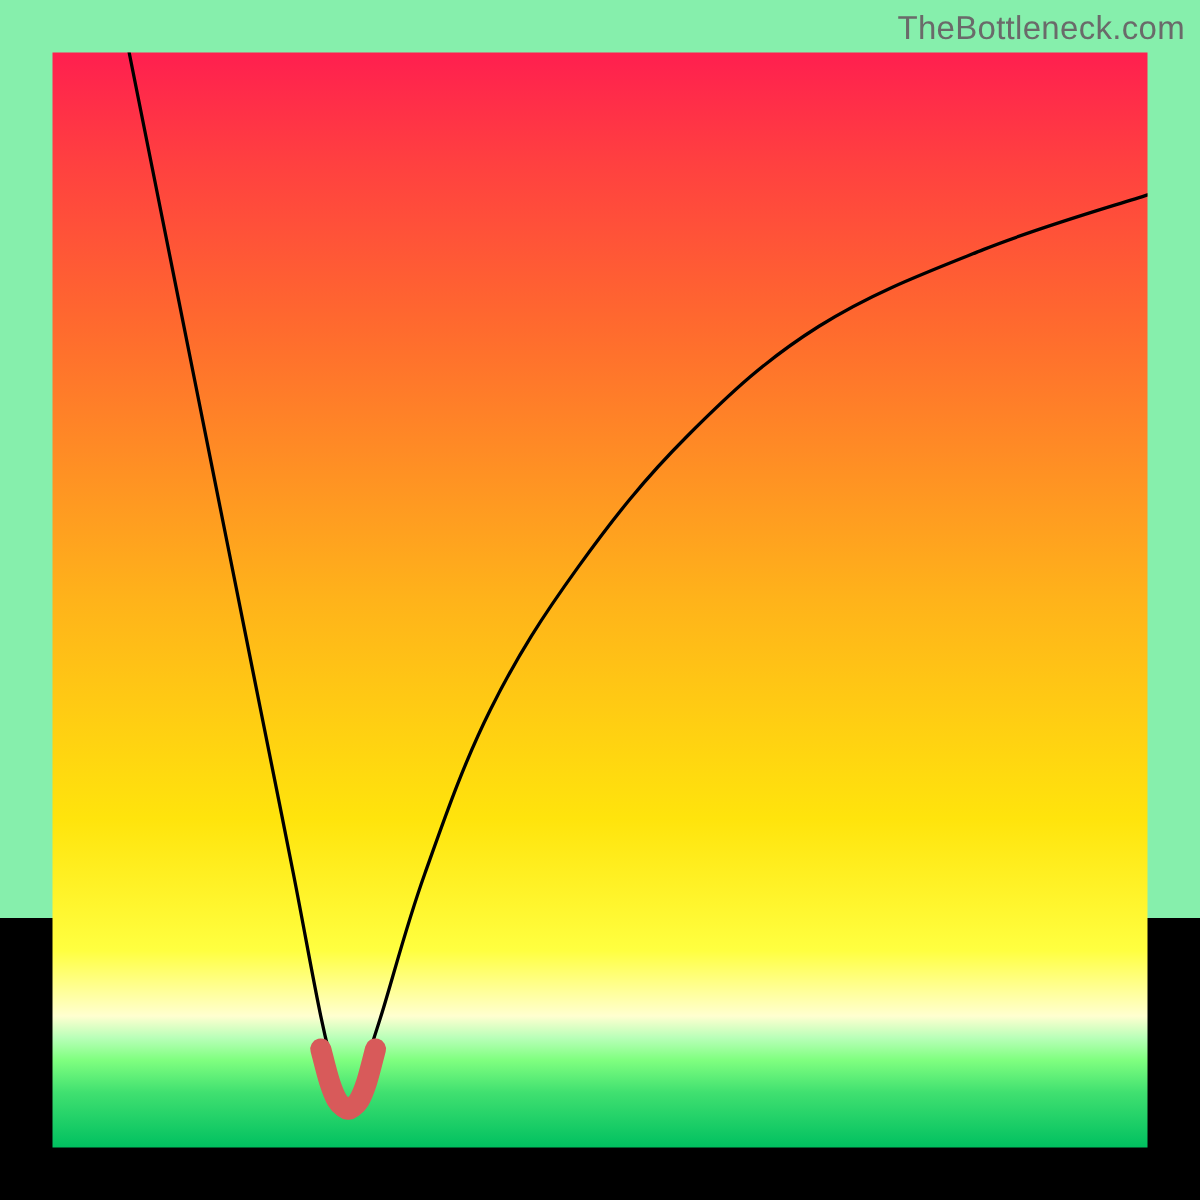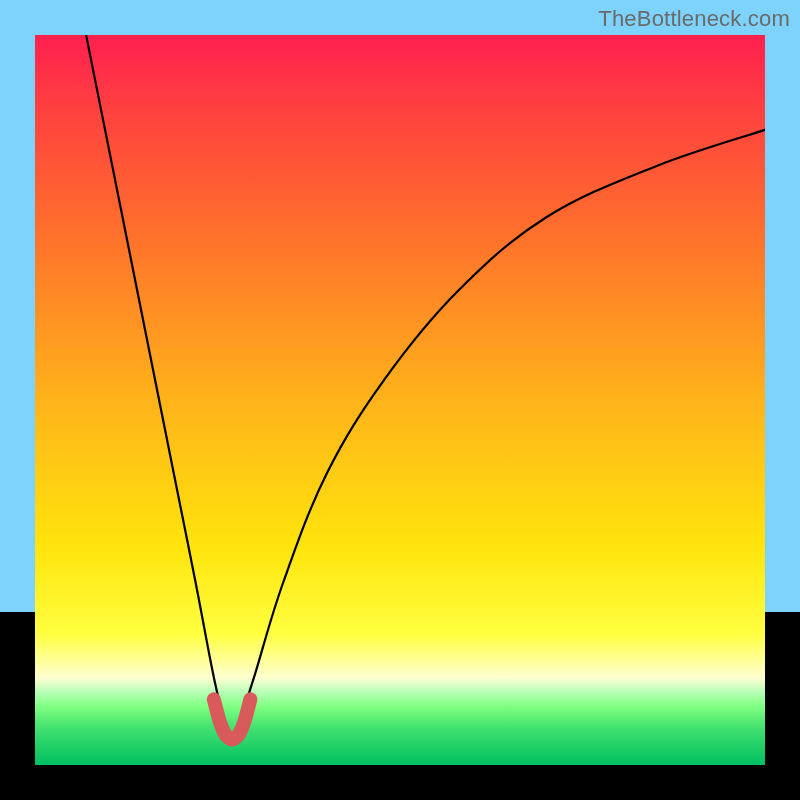--- a/index.html
+++ b/index.html
@@ -10,21 +10,21 @@
     overflow: hidden;
     background: #000;
     font-family: Arial, Helvetica, sans-serif;
   }
   .frame {
     position: absolute;
     left: 0;
     top: 0;
     width: 800px;
     height: 612px;
-    background: #7dd3fc;
+    background: #86efac;
   }
   .plot {
     position: absolute;
     left: 35px;
     top: 35px;
     width: 730px;
     height: 730px;
     background: linear-gradient(
       to bottom,
       #ff1f4f 0%,

